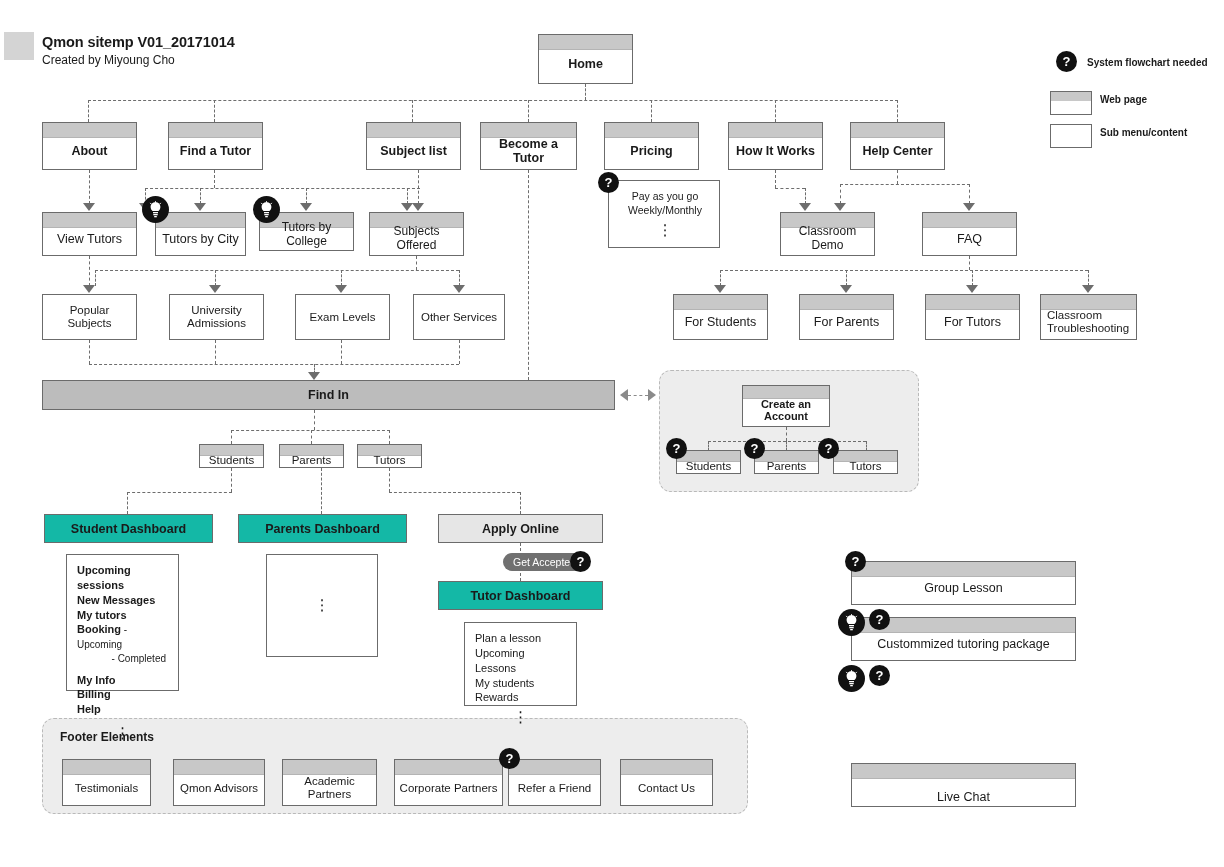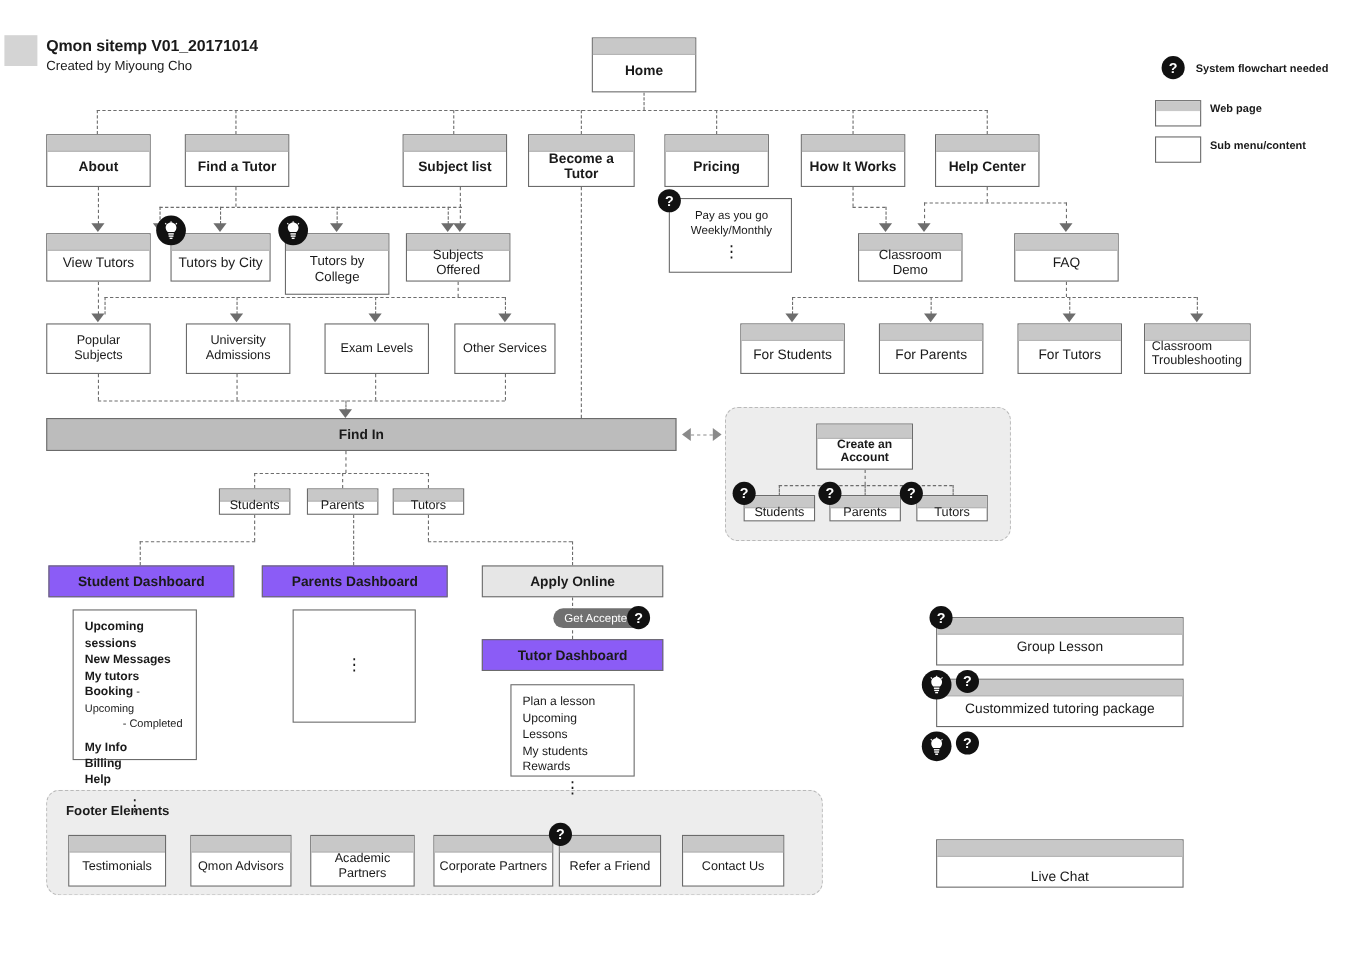--- a/index.html
+++ b/index.html
@@ -16,21 +16,21 @@
   .webpage .lbl{font-weight:bold;font-size:12.5px;}
   
   .submenu .lbl{font-weight:normal;font-size:12.5px;padding:2px 4px;}
   .submenu{border:1px solid #6b6b6b;}
 
   
   .small .lbl{font-size:11.5px;font-weight:normal;padding:10px 2px 2px 2px;}
   .small .cap{height:10px;}
 
   
-  .bar{position:absolute;box-sizing:border-box;border:1px solid #6b6b6b;background:#8b5cf6;
+  .bar{position:absolute;box-sizing:border-box;border:1px solid #6b6b6b;background:#14b8a6;
        display:flex;align-items:center;justify-content:center;font-weight:bold;font-size:12.5px;z-index:5;}
   .bar.light{background:#e6e6e6;}
   .bar.signin{background:#bcbcbc;}
 
   
   .panel{position:absolute;box-sizing:border-box;border:1px solid #6b6b6b;background:#ffffff;z-index:5;
          font-size:11px;line-height:1.35;padding:8px 10px;}
   .panel b{font-weight:bold;}
 
   
@@ -147,21 +147,21 @@
   <div class="arrow-d" style="left:412px;top:203px;"></div>
 
   <div class="node webpage" style="left:42px;top:212px;width:95px;height:44px;">
     <div class="cap"></div>
     <div class="lbl" style="font-weight:normal;padding-top:11px;">View Tutors</div>
   </div>
   <div class="node webpage" style="left:155px;top:212px;width:91px;height:44px;">
     <div class="cap"></div>
     <div class="lbl" style="font-weight:normal;padding-top:11px;">Tutors by City</div>
   </div>
-  <div class="node webpage" style="left:259px;top:212px;width:95px;height:56px;">
+  <div class="node webpage" style="left:259px;top:212px;width:95px;height:39px;align-items:flex-end;">
     <div class="cap"></div>
     <div class="lbl" style="font-weight:normal;padding-top:11px;font-size:12px;">Tutors by College</div>
   </div>
   <div class="node webpage" style="left:369px;top:212px;width:95px;height:44px;">
     <div class="cap"></div>
     <div class="lbl" style="font-weight:normal;padding-top:11px;font-size:12px;">Subjects Offered</div>
   </div>
 
   <div class="badge-b" style="left:142px;top:196px;">
     <svg width="15" height="17" viewBox="0 0 15 17" aria-hidden="true">

